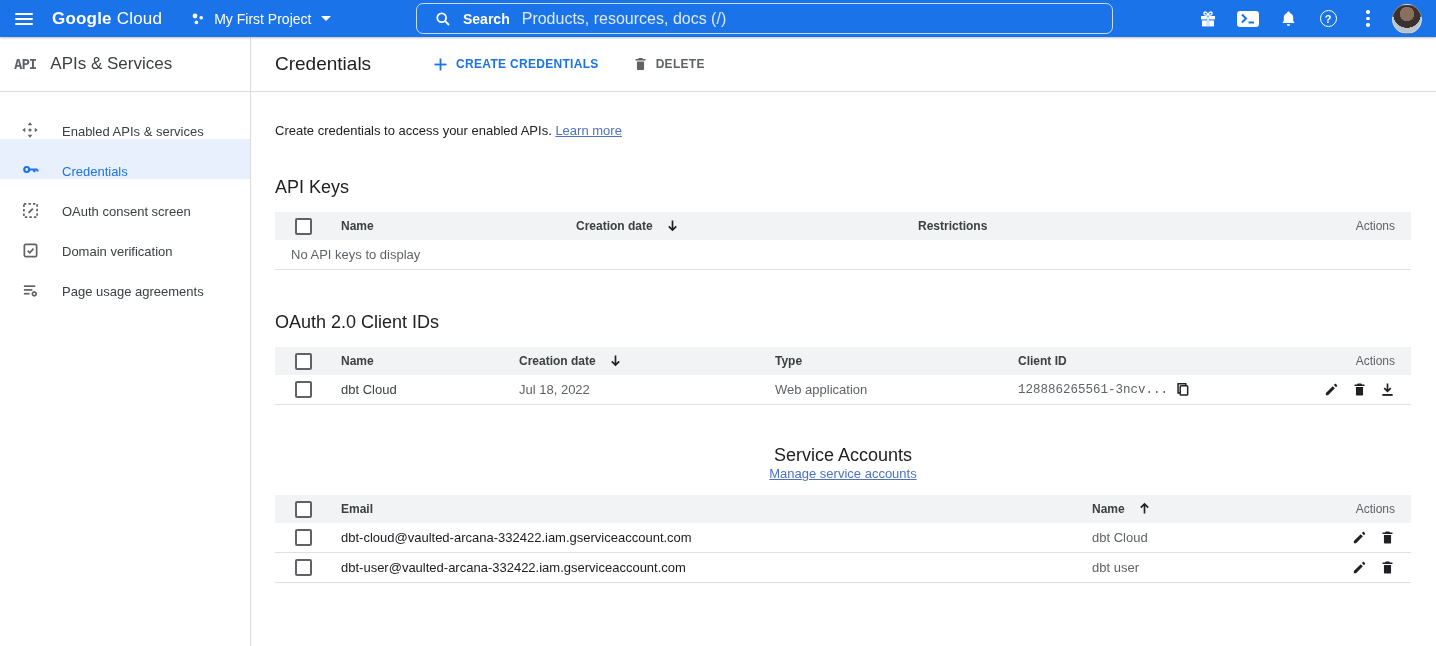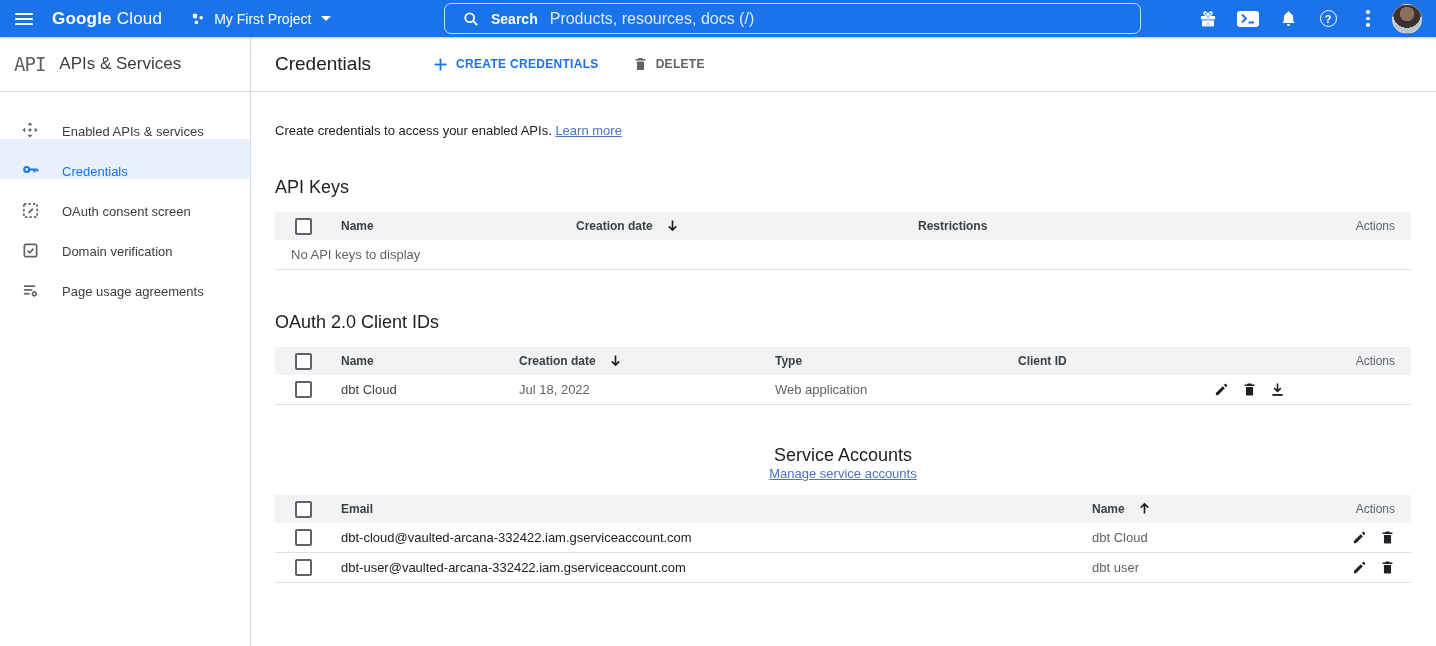--- a/index.html
+++ b/index.html
@@ -11,42 +11,42 @@
     color:#fff; position:relative; box-shadow:0 1px 2px rgba(0,0,0,.25); }
   .hamburger { width:48px; height:37px; display:flex; flex-direction:column;
     justify-content:center; align-items:center; gap:3px; cursor:pointer; }
   .hamburger i { display:block; width:18px; height:2px; background:#fff; border-radius:1px; }
   .logo { display:flex; align-items:baseline; gap:5px; margin-left:4px; font-size:17px; letter-spacing:.2px; }
   .logo .lg-google { font-weight:700; }
   .logo .lg-cloud { font-weight:400; }
   .project { display:flex; align-items:center; gap:8px; margin-left:28px; font-size:14px; cursor:pointer; }
   .caret { width:0; height:0; border-left:5px solid transparent; border-right:5px solid transparent;
     border-top:5px solid #fff; margin-left:2px; }
-  .search { position:absolute; left:444px; top:3px; width:697px; height:31px;
+  .search { position:absolute; left:416px; top:3px; width:697px; height:31px;
     border:1px solid rgba(255,255,255,.75); border-radius:7px; display:flex;
     align-items:center; padding-left:18px; gap:12px; cursor:text; }
   .search .s-label { font-size:14px; font-weight:700; color:#fff; }
   .search .s-ph { font-size:16px; color:rgba(255,255,255,.85); }
   .tb-right { position:absolute; right:6px; top:0; height:37px; display:flex; align-items:center; }
   .tb-btn { width:40px; height:37px; display:flex; align-items:center; justify-content:center; cursor:pointer; }
   .shell-box { width:22px; height:16px; background:#fff; border-radius:3px; display:flex;
     align-items:center; justify-content:center; }
   .help-circle { width:17px; height:17px; border:1.5px solid #fff; border-radius:50%;
     font-size:11px; font-weight:700; color:#fff; display:flex; align-items:center; justify-content:center; }
   .vdots { display:flex; flex-direction:column; gap:3px; }
   .vdots i { width:3.5px; height:3.5px; border-radius:50%; background:#fff; }
   .avatar { width:30px; height:30px; border-radius:50%; margin:0 8px 0 4px; cursor:pointer;
     background:radial-gradient(circle at 50% 32%, #8a6f5c 0 30%, #3a3230 31% 58%, #b9c4cc 59%);
     border:1px solid rgba(255,255,255,.4); }
 
   
   .hdr-row { height:55px; display:flex; border-bottom:1px solid #dadce0; }
   .sb-head { width:251px; border-right:1px solid #dadce0; display:flex; align-items:center;
     padding-left:14px; gap:14px; }
-  .api-badge { font-family:"DejaVu Sans Mono", monospace; font-weight:400; font-size:19px;
+  .api-badge { font-family:"DejaVu Sans Mono", monospace; font-weight:700; font-size:14px;
     color:#5f6368; letter-spacing:-1px; }
   .sb-title { font-size:17px; color:#3c4043; }
   .pg-head { flex:1; display:flex; align-items:center; padding-left:24px; }
   .pg-title { font-size:19px; color:#202124; }
   .btn { display:flex; align-items:center; gap:8px; font-size:12px; font-weight:700;
     letter-spacing:.3px; cursor:pointer; background:none; border:none; padding:6px 10px; }
   .btn-create { color:#1a73e8; margin-left:52px; }
   .btn-delete { color:#5f6368; margin-left:14px; }
 
   
@@ -289,20 +289,29 @@
         <span>Client ID</span>
         <span class="th-actions">Actions</span>
       </div>
       <div class="trow data">
         <span class="cb-cell">
             <span class="cb"></span>
           </span>
         <span class="c-dark">dbt Cloud</span>
         <span class="c-gray">Jul 18, 2022</span>
         <span class="c-gray">Web application</span>
+        <span class="cid-cell">
+          <span class="mono">128886265561-3ncv...</span>
+          <span class="aicon">
+            <svg width="14" height="15" viewBox="0 0 15 16" fill="none" stroke="#202124" stroke-width="1.6">
+                <rect x="4.5" y="4" width="8" height="10" rx="1"></rect>
+                <path d="M10.5 4V1.8H2.2v10h2.3"></path>
+              </svg>
+          </span>
+        </span>
         <span class="td-actions">
           <span class="aicon">
             <svg width="15" height="15" viewBox="0 0 16 16" fill="#202124">
                 <path d="M2 11.7V14h2.3l7.3-7.3-2.3-2.3L2 11.7zM13.8 4.4c.3-.3.3-.8 0-1.1l-1.1-1.1c-.3-.3-.8-.3-1.1 0l-1.1 1.1 2.3 2.3 1-1.2z"></path>
               </svg>
           </span>
           <span class="aicon">
             <svg width="15" height="15" viewBox="0 0 16 16" fill="#202124">
                 <path d="M4.2 5.2h7.6v8.2c0 .6-.5 1.1-1.1 1.1H5.3c-.6 0-1.1-.5-1.1-1.1V5.2zM6.2 1.7h3.6l.9.9h2.6v1.6H2.7V2.6h2.6l.9-.9z"></path>
               </svg>

